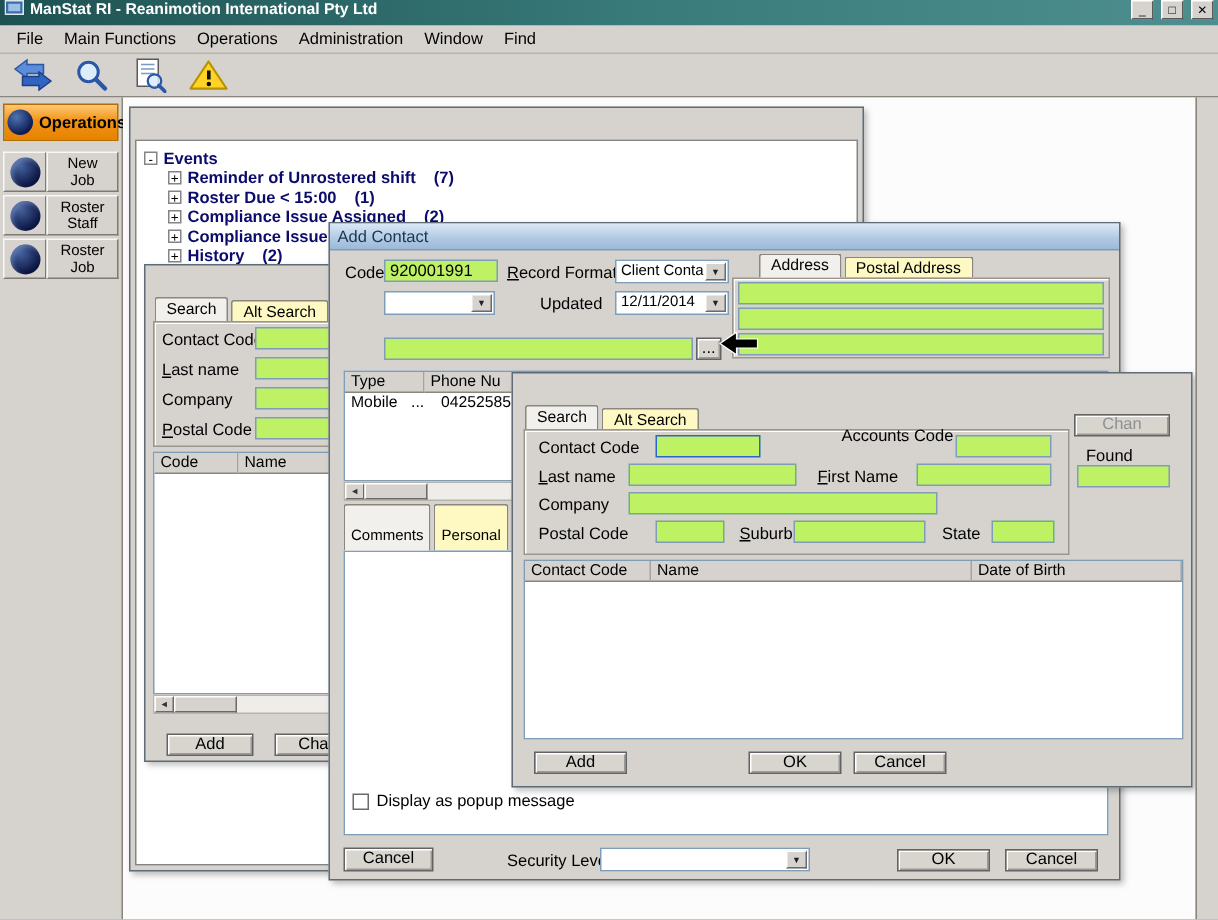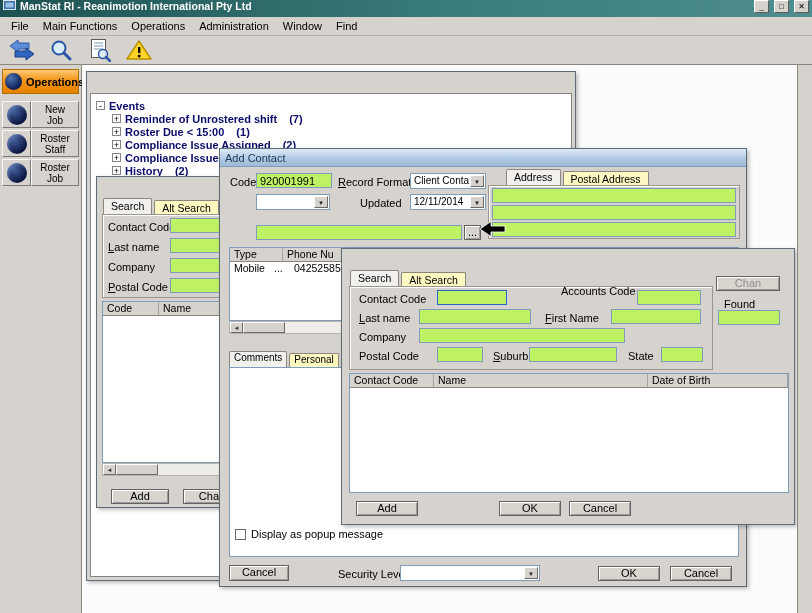--- a/index.html
+++ b/index.html
@@ -36,21 +36,21 @@
   .lbl{position:absolute;white-space:nowrap}
   .mnemonic::first-letter{text-decoration:underline}
   .txt{position:absolute;background:#bef264;border:1px solid #7f9db9;font:11px "Liberation Sans",sans-serif;padding:0 3px;height:15px}
   .txt.focused{border-color:#2a66c8}
   .combo{position:absolute;background:#fff;border:1px solid #7f9db9;height:16px}
   .combo .cv{position:absolute;left:3px;top:1px;right:16px;font-size:10px;white-space:nowrap;overflow:hidden}
   .combo .ca{position:absolute;right:1px;top:1px;bottom:1px;width:14px;background:#d6d3ce;border:1px solid;border-color:#fff #6a6a6a #6a6a6a #fff;font-size:6px;line-height:12px;text-align:center;color:#222}
   .tabs{position:absolute;display:flex;align-items:flex-end;height:16px}
   .tab{background:#fef9c3;border:1px solid #8a867e;border-bottom:none;border-radius:2px 2px 0 0;padding:1px 7px 2px;height:14px;font-size:10.5px;margin-right:2px;white-space:nowrap}
   .tab.active{background:#f2f0ec;height:16px;position:relative;z-index:2}
-  .tab.small{padding:0 4px;font-size:10px}
+  .tab.small{padding:15px 4px;font-size:10px}
   .panel{position:absolute;background:#d6d3ce;border:1px solid #9a968e;box-shadow:inset 1px 1px 0 #fff}
   .list{position:absolute;background:#fff;border:1px solid #7f9db9;overflow:hidden}
   .lh{display:flex;height:14px;background:#d6d3ce}
   .lhc{border-right:1px solid #a8a49c;border-bottom:1px solid #8a867e;background:#d6d3ce;padding:0 4px;font-size:10.5px;line-height:13px;white-space:nowrap;overflow:hidden}
   .lrow{display:flex;height:13px;font-size:10.5px;line-height:13px}
   .lrow .c{padding:0 4px;white-space:nowrap;overflow:hidden}
   .btn{position:absolute;background:#d8d5cf;border:1px solid #636363;box-shadow:inset 1px 1px 0 #fff,inset -1px -1px 0 #9a9a9a;font-size:11px;text-align:center;line-height:13px;color:#000}
   .btn.disabled{color:#8f8f8f}
   .hscroll{position:absolute;height:13px;background:#efedea;border:1px solid #b8b4ac;display:flex}
   .sb{width:13px;height:100%;background:#d6d3ce;border:1px solid;border-color:#fff #6a6a6a #6a6a6a #fff;font-size:6px;line-height:10px;text-align:center;color:#333}

